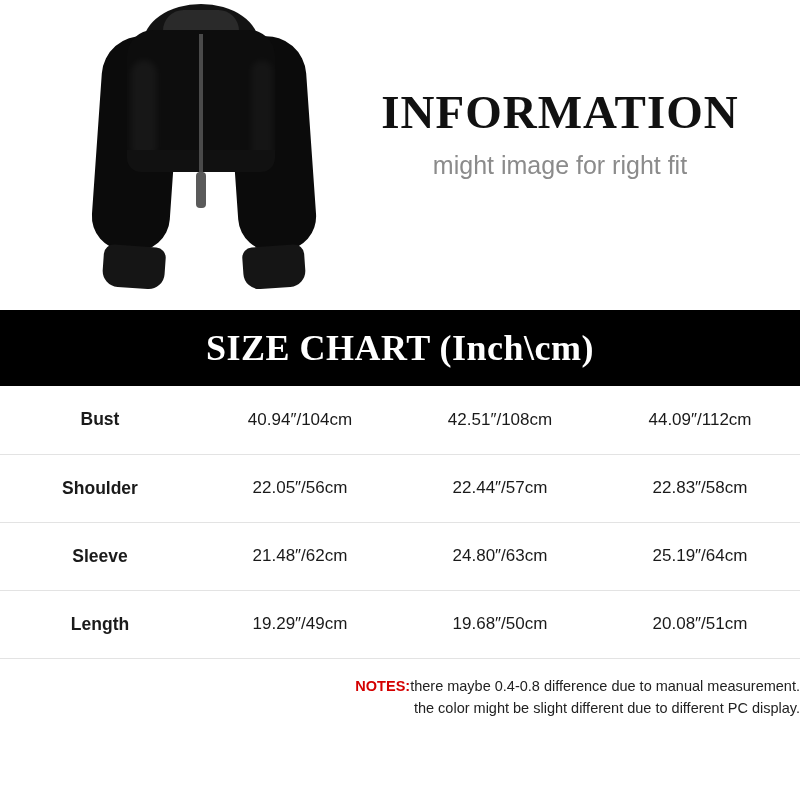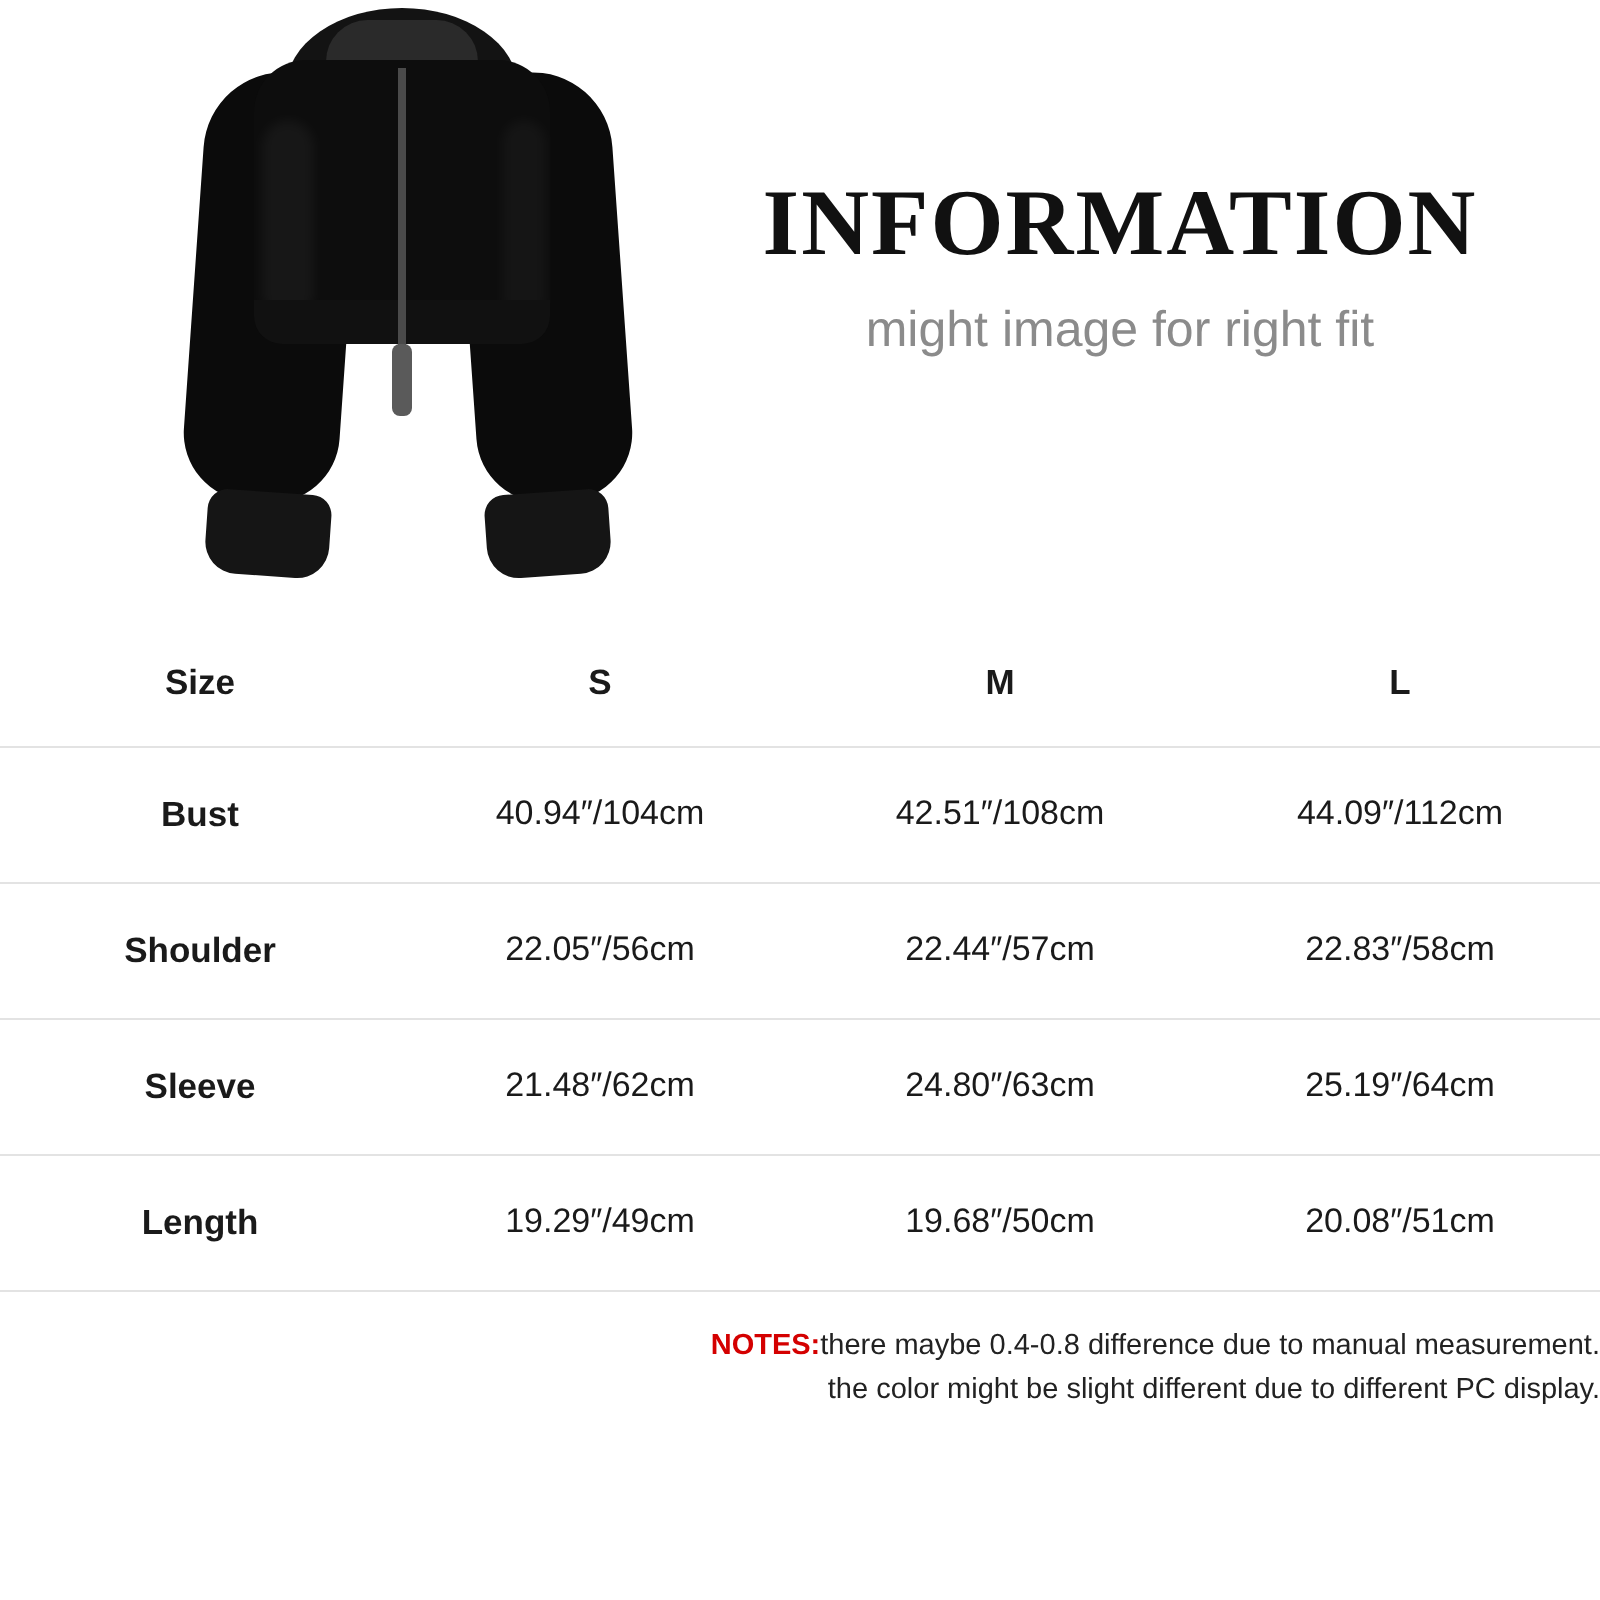--- a/index.html
+++ b/index.html
@@ -238,29 +238,26 @@
     </div>
 
     <div class="hero-text">
       <div class="info-title">INFORMATION</div>
       <div class="info-sub">
         <div>might image for right fit</div>
       </div>
     </div>
   </div>
 
+  <div class="banner">
+    <div class="banner-title">SIZE CHART (Inch\cm)</div>
+  </div>
 
   <table class="chart-table">
     <tbody>
-      <tr class="head-row">
-        <td class="rowlabel">Size</td>
-        <td class="colhead">S</td>
-        <td class="colhead">M</td>
-        <td class="colhead">L</td>
-      </tr>
       <tr>
         <td class="rowlabel">Bust</td>
         <td>40.94″/104cm</td>
         <td>42.51″/108cm</td>
         <td>44.09″/112cm</td>
       </tr>
       <tr>
         <td class="rowlabel">Shoulder</td>
         <td>22.05″/56cm</td>
         <td>22.44″/57cm</td>

